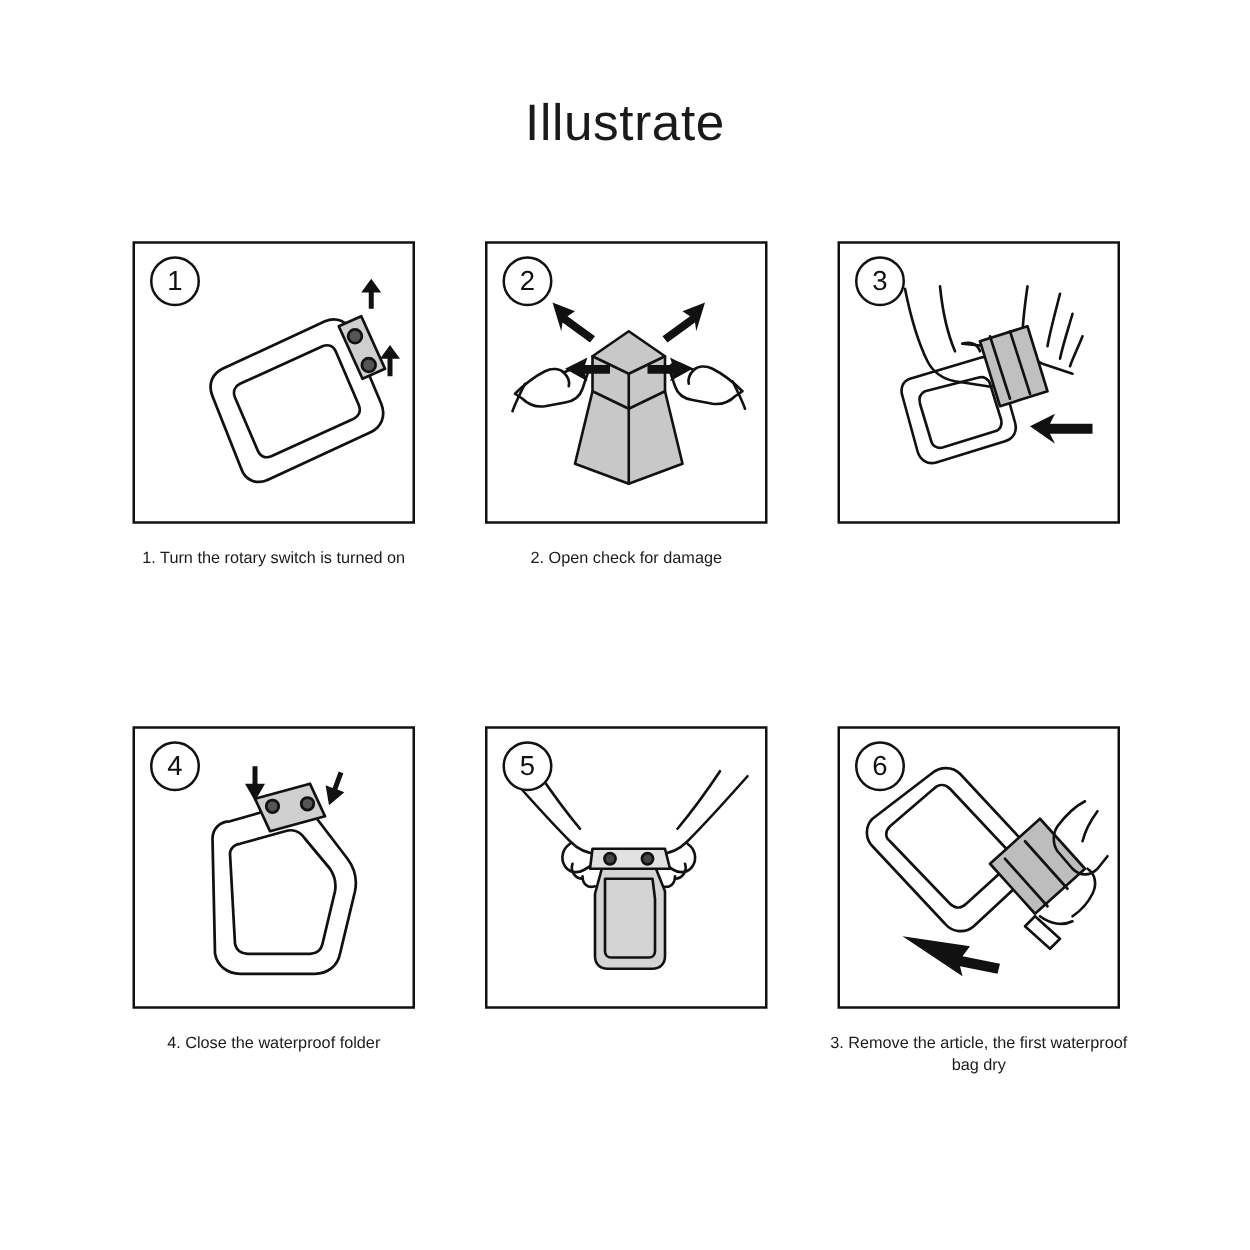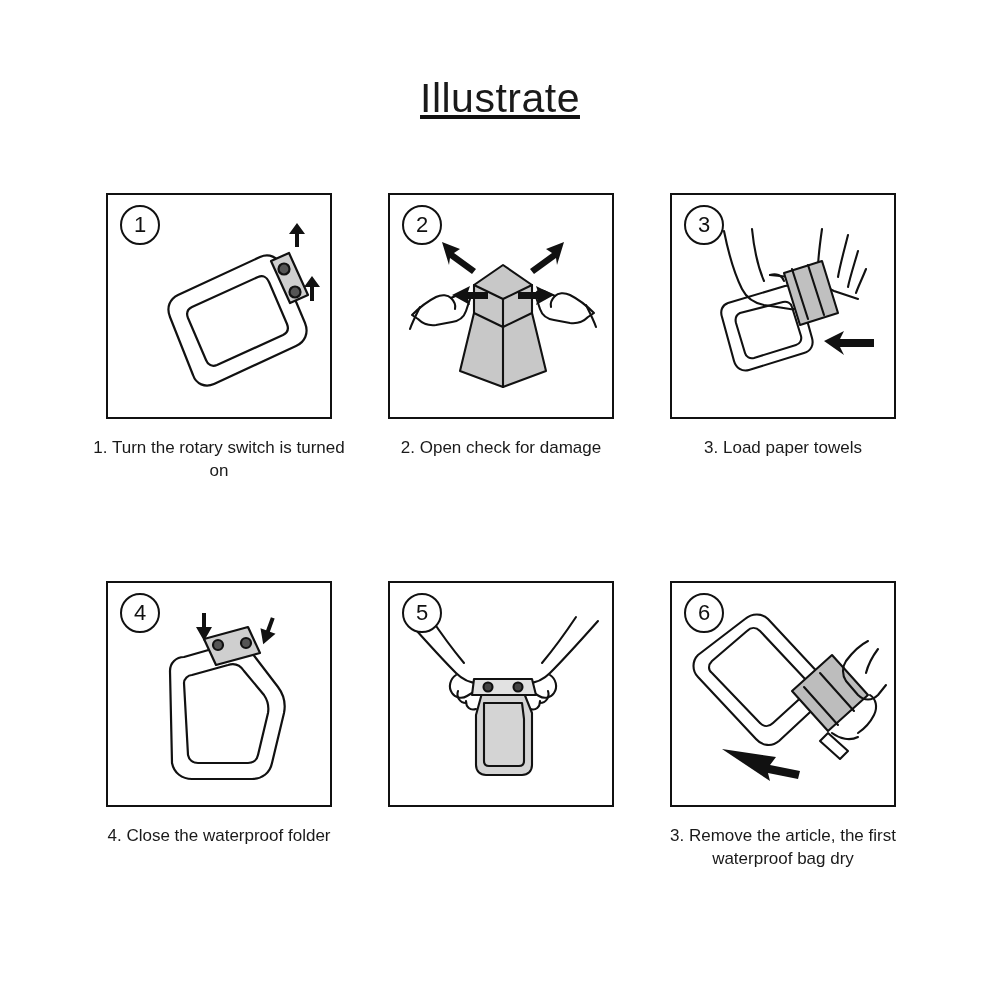--- a/index.html
+++ b/index.html
@@ -12,21 +12,20 @@
     height: 1000px;
     font-family: "Liberation Sans", sans-serif;
     color: #111111;
     overflow: hidden;
   }
   .page {
     position: relative;
     width: 1000px;
     height: 1000px;
     box-sizing: border-box;
-    text-decoration: underline;
   }
   .title {
     text-align: center;
     font-size: 41px;
     font-weight: 400;
     color: #1a1a1a;
     letter-spacing: 0.5px;
     margin: 0;
     padding-top: 68px;
     height: 60px;
@@ -70,21 +69,21 @@
     background: #fff;
     z-index: 3;
   }
   .art {
     position: absolute;
     inset: 0;
   }
   .caption {
     width: 258px;
     text-align: center;
-    font-size: 17px;
+    font-size: 13px;
     line-height: 1.35;
     color: #1a1a1a;
     margin-top: 18px;
     min-height: 48px;
   }
   .spacer-row {
     height: 96px;
     width: 100%;
   }
   svg { display: block; }
@@ -185,21 +184,20 @@
               <path d="M120 74 L136 124"></path>
               <path d="M136 70 L152 120"></path>
             </g>
             <g fill="#111" stroke="none">
 
               <path d="M156 146 L176 136 L172 144 L206 144 L206 152 L172 152 L176 160 Z" transform="translate(-4,0)"></path>
             </g>
           </svg>
         </div>
       </div>
-      <div class="caption">3. Load paper towels</div>
     </div>
 
     <div class="spacer-row"></div>
 
     <div class="cell">
       <div class="panel">
         <div class="badge">4</div>
         <div class="art">
           <svg width="226" height="226" viewBox="0 0 226 226">
             <g fill="none" stroke="#111" stroke-width="2.2" stroke-linejoin="round" stroke-linecap="round">

